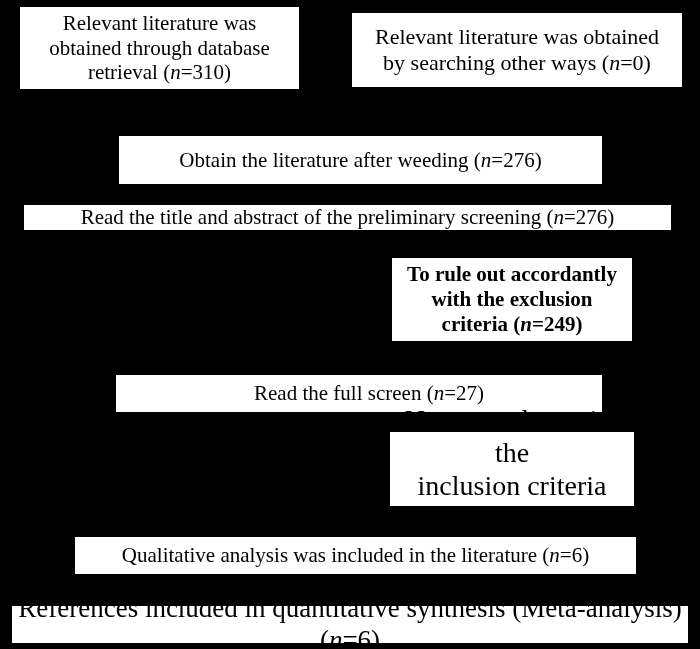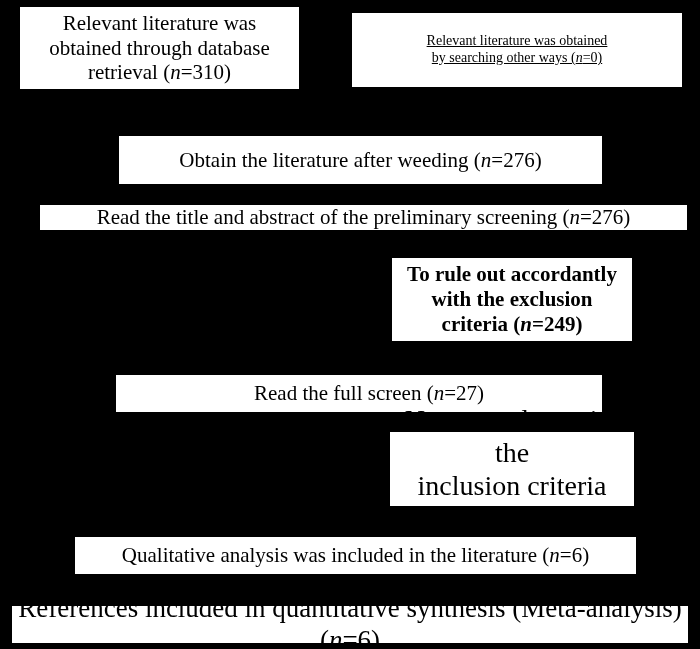--- a/index.html
+++ b/index.html
@@ -84,26 +84,26 @@
 
     <g>
       <path d="M353,576 L353,598" fill="none" stroke="#000000" stroke-width="3" marker-end="url(#arrowhead)"></path>
     </g>
   </svg>
 
   <div class="node-box" style="left: 18px; top: 5px; width: 283px; height: 86px;">
     <span class="node-text" style="font-size: 21px;">Relevant literature was<br>obtained through database<br>retrieval (<span class="ital">n</span>=310)</span>
   </div>
   <div class="node-box" style="left: 350px; top: 11px; width: 334px; height: 78px;">
-    <span class="node-text" style="font-size: 14px; text-decoration: underline;">Relevant literature was obtained<br>by searching other ways (<span class="ital">n</span>=0)</span>
+    <span class="node-text" style="font-size: 22px;">Relevant literature was obtained<br>by searching other ways (<span class="ital">n</span>=0)</span>
   </div>
   <div class="node-box" style="left: 117px; top: 134px; width: 487px; height: 52px;">
     <span class="node-text" style="font-size: 21px;">Obtain the literature after weeding (<span class="ital">n</span>=276)</span>
   </div>
-  <div class="node-box" style="left: 22px; top: 203px; width: 651px; height: 29px; margin-left: 16px;">
+  <div class="node-box" style="left: 22px; top: 203px; width: 651px; height: 29px;">
     <span class="node-text" style="font-size: 21px;">Read the title and abstract of the preliminary screening (<span class="ital">n</span>=276)</span>
   </div>
   <div class="node-box" style="left: 390px; top: 256px; width: 244px; height: 87px; font-weight: bold;">
     <span class="node-text" style="font-size: 21px;">To rule out accordantly<br>with the exclusion<br>criteria (<span class="ital">n</span>=249)</span>
   </div>
   <div class="node-box" style="left: 114px; top: 373px; width: 490px; height: 41px; padding-left: 24px;">
     <span class="node-text" style="font-size: 21px;">Read the full screen (<span class="ital">n</span>=27)</span>
   </div>
   <div class="node-box" style="left: 388px; top: 430px; width: 248px; height: 78px;">
     <span class="node-text" style="font-size: 28px;">Not accordant with the<br>inclusion criteria (<span class="ital">n</span>=21)</span>

